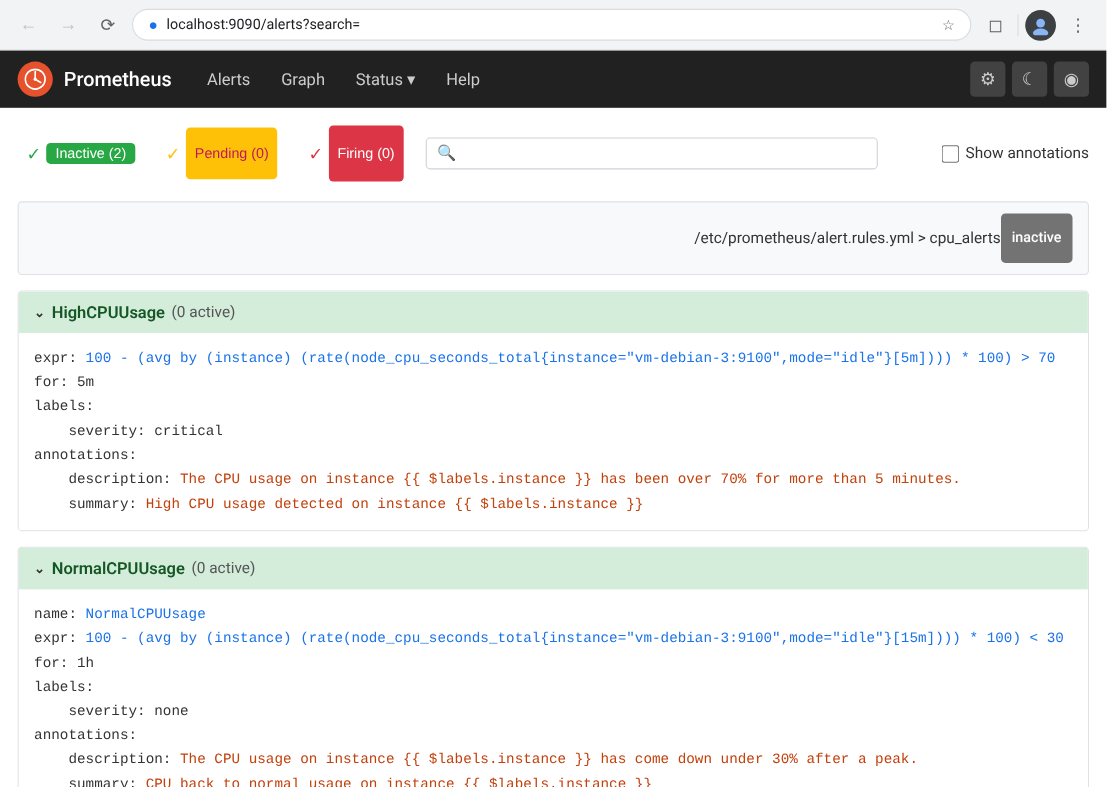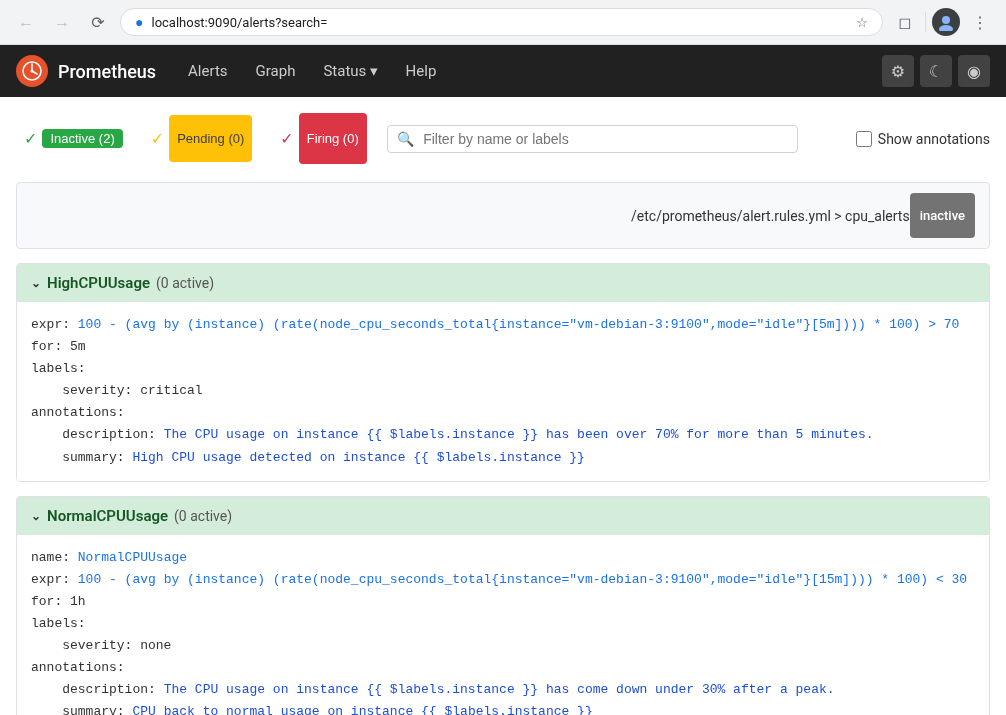--- a/index.html
+++ b/index.html
@@ -119,21 +119,21 @@
     }
     .badge-btn {
       display: inline-flex; align-items: center; gap: 5px;
       border: none; background: transparent; cursor: pointer;
       padding: 4px 8px; border-radius: 4px; font-size: 13px; font-weight: 500;
     }
     .badge-check { font-size: 16px; }
     .badge-inactive { color: #28a745; }
     .badge-inactive .badge-label { background: #28a745; color: #fff; padding: 2px 8px; border-radius: 4px; }
     .badge-pending { color: #ffc107; }
-    .badge-pending .badge-label { background: #ffc107; color: #404040; padding: 16px 8px; border-radius: 4px; }
+    .badge-pending .badge-label { background: #ffc107; color: #be185d; padding: 16px 8px; border-radius: 4px; }
     .badge-firing { color: #dc3545; }
     .badge-firing .badge-label { background: #dc3545; color: #fff; padding: 18px 8px; border-radius: 4px; }
 
     .search-box {
       flex: 1;
       display: flex;
       align-items: center;
       border: 1px solid #ced4da;
       border-radius: 4px;
       padding: 5px 10px;
@@ -196,21 +196,21 @@
     .alert-group-header .active-count { color: #555; font-weight: 400; font-size: 14px; }
     .alert-group-body {
       padding: 12px 14px;
       font-size: 13px;
       line-height: 1.7;
       background: #fff;
       font-family: 'Courier New', Courier, monospace;
     }
     .alert-group-body .key { color: #333; }
     .alert-group-body .val-blue { color: #1a73e8; }
-    .alert-group-body .val-teal { color: #1d4ed8; }
+    .alert-group-body .val-teal { color: #c2410c; }
     .alert-group-body .val-dark { color: #333; }
     .alert-group-body .expr-line { color: #1a73e8; }
   </style>
 </head>
 <body>
 
 <div class="browser-chrome">
   <button class="browser-nav-btn disabled" title="Back">←</button>
   <button class="browser-nav-btn disabled" title="Forward">→</button>
   <button class="browser-nav-btn" title="Reload">⟳</button>
@@ -267,21 +267,20 @@
       <span class="badge-check">✓</span>
       <span class="badge-label">Pending (0)</span>
     </button>
     <button class="badge-btn badge-firing">
       <span class="badge-check">✓</span>
       <span class="badge-label">Firing (0)</span>
     </button>
 
     <div class="search-box">
       <span style="color:#6c757d;">🔍</span>
-      <input type="text" placeholder="Filter by name or labels" style="">
     </div>
 
     <label class="show-annotations">
       <input type="checkbox" style="">
       <span>Show annotations</span>
     </label>
   </div>
 
   <div class="breadcrumb-bar">
     <span class="breadcrumb-path">/etc/prometheus/alert.rules.yml &gt; cpu_alerts</span>

